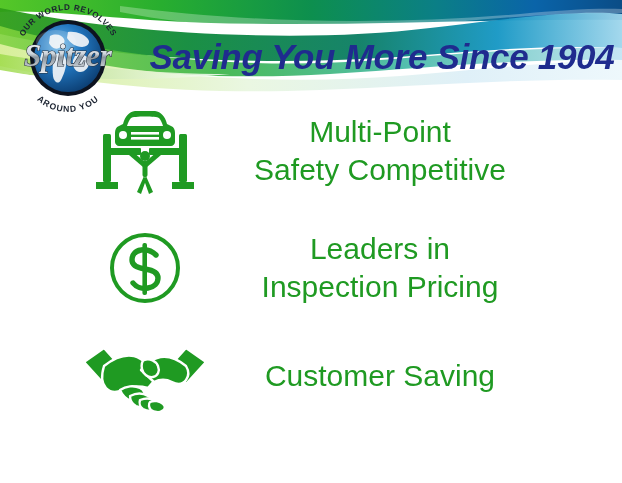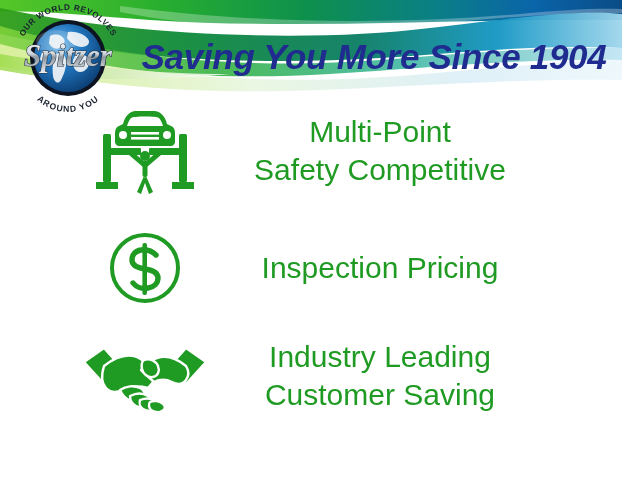--- a/index.html
+++ b/index.html
@@ -36,21 +36,21 @@
     left: 4px;
     top: 2px;
     width: 128px;
     height: 112px;
   }
   #logo svg { display: block; }
 
   
   #headline {
     position: absolute;
-    left: 140px;
+    left: 148px;
     top: 37px;
     width: 468px;
     text-align: center;
     font-size: 35px;
     font-weight: bold;
     font-style: italic;
     color: #1f2b8e;
     letter-spacing: -0.3px;
     white-space: nowrap;
   }
@@ -245,20 +245,21 @@
         <circle cx="40" cy="40" r="33" fill="none" stroke="#1f9a22" stroke-width="4"></circle>
         <g fill="none" stroke="#1f9a22" stroke-width="5.4" stroke-linecap="round" stroke-linejoin="round">
           <path d="M51,27 C47,23 41,21 36,22 C30,23 27,27 27,32
                    C27,38 33,40 40,41 C47,42 53,44 53,50
                    C53,55 49,59 43,60 C37,61 31,59 28,55"></path>
         </g>
         <rect x="37.4" y="15" width="4.6" height="52" rx="2" fill="#1f9a22"></rect>
       </svg>
     </div>
     <div class="feature-text">
+      <span class="line">Leaders in</span>
       <span class="line">Inspection Pricing</span>
     </div>
   </div>
 
   <div class="feature-row" id="row-2">
     <div class="feature-icon">
       <svg width="126" height="80" viewBox="0 0 126 80" xmlns="http://www.w3.org/2000/svg">
         <g fill="#1f9a22" stroke="#ffffff" stroke-width="2.4" stroke-linejoin="round">
 
           <path d="M2,26 L22,12 L40,32 L22,48 Z"></path>
@@ -281,18 +282,17 @@
                    C71,76 65,75 61,73 C58,71 57,67 58,64 Z"></path>
           <path d="M68,66 C72,64 78,65 81,68 C84,70 83,74 80,75
                    C77,77 72,76 69,74 C67,72 66,68 68,66 Z"></path>
 
           <path d="M62,24 C68,22 74,25 76,30 C78,35 76,40 71,41
                    C66,42 61,38 60,33 C59,29 60,25 62,24 Z"></path>
         </g>
       </svg>
     </div>
     <div class="feature-text">
-      <span class="line">Industry Leading</span>
       <span class="line">Customer Saving</span>
     </div>
   </div>
 
 </div>
 
 </body></html>

